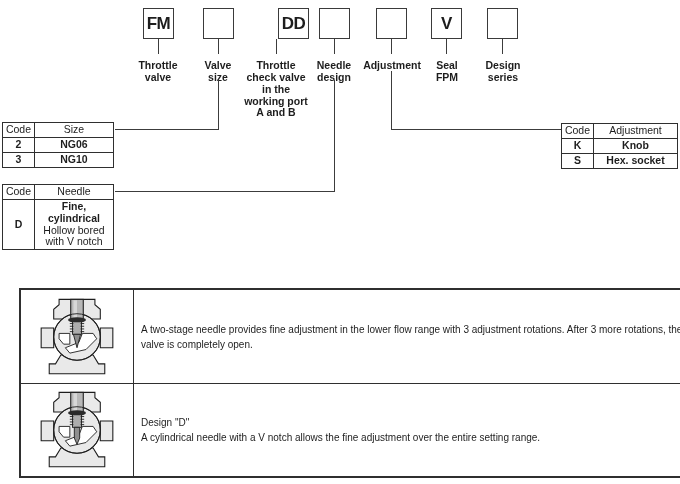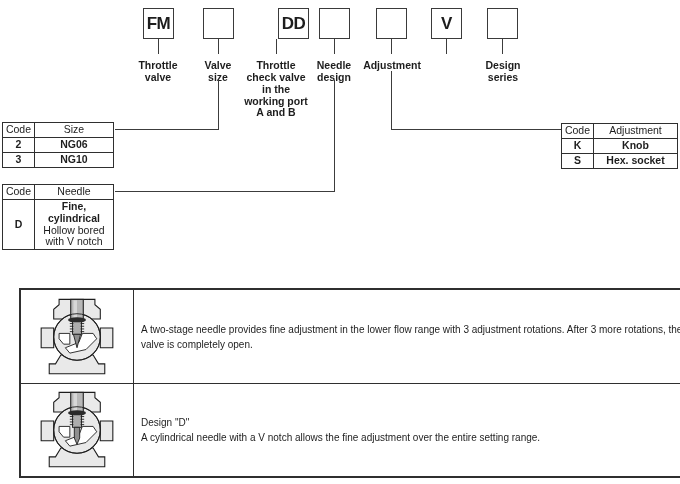--- a/index.html
+++ b/index.html
@@ -93,20 +93,22 @@
   <div class="box-label" style="left:168px">Valve
 size</div>
   <div class="box-label" style="left:226px">Throttle
 check valve
 in the
 working port
 A and B</div>
   <div class="box-label" style="left:284px">Needle
 design</div>
   <div class="box-label" style="left:342px">Adjustment</div>
+  <div class="box-label" style="left:397px">Seal
+FPM</div>
   <div class="box-label" style="left:453px">Design
 series</div>
 
   <div class="vline" style="left:218px;top:80px;height:50px"></div>
   <div class="hline" style="left:115px;top:129px;width:104px"></div>
 
   <div class="vline" style="left:334px;top:80px;height:112px"></div>
   <div class="hline" style="left:115px;top:191px;width:220px"></div>
 
   <div class="vline" style="left:391px;top:71px;height:59px"></div>

